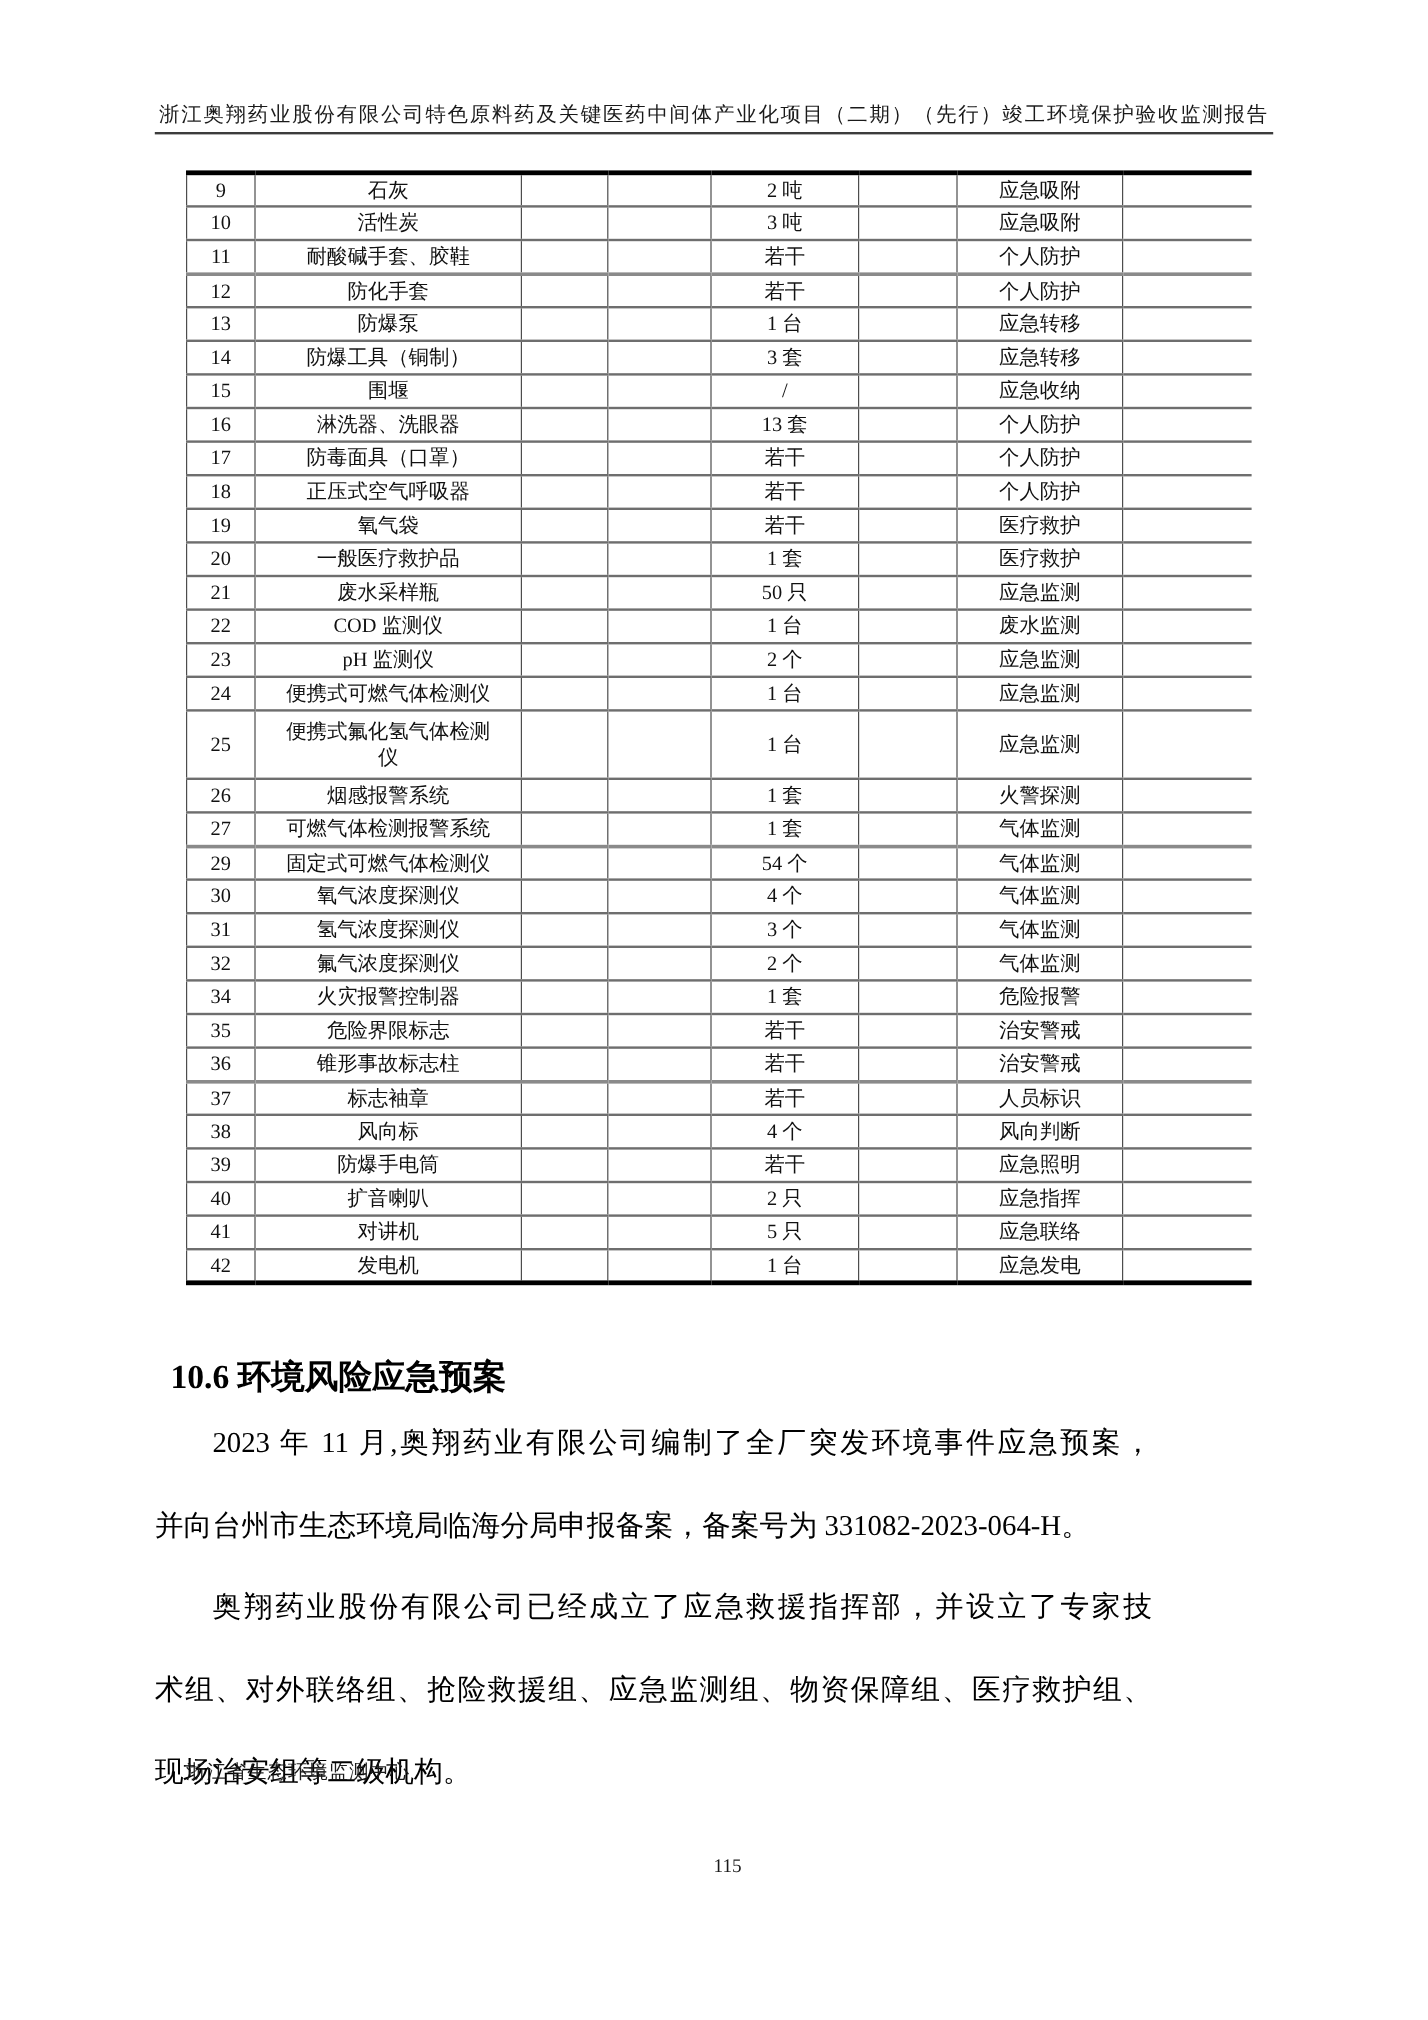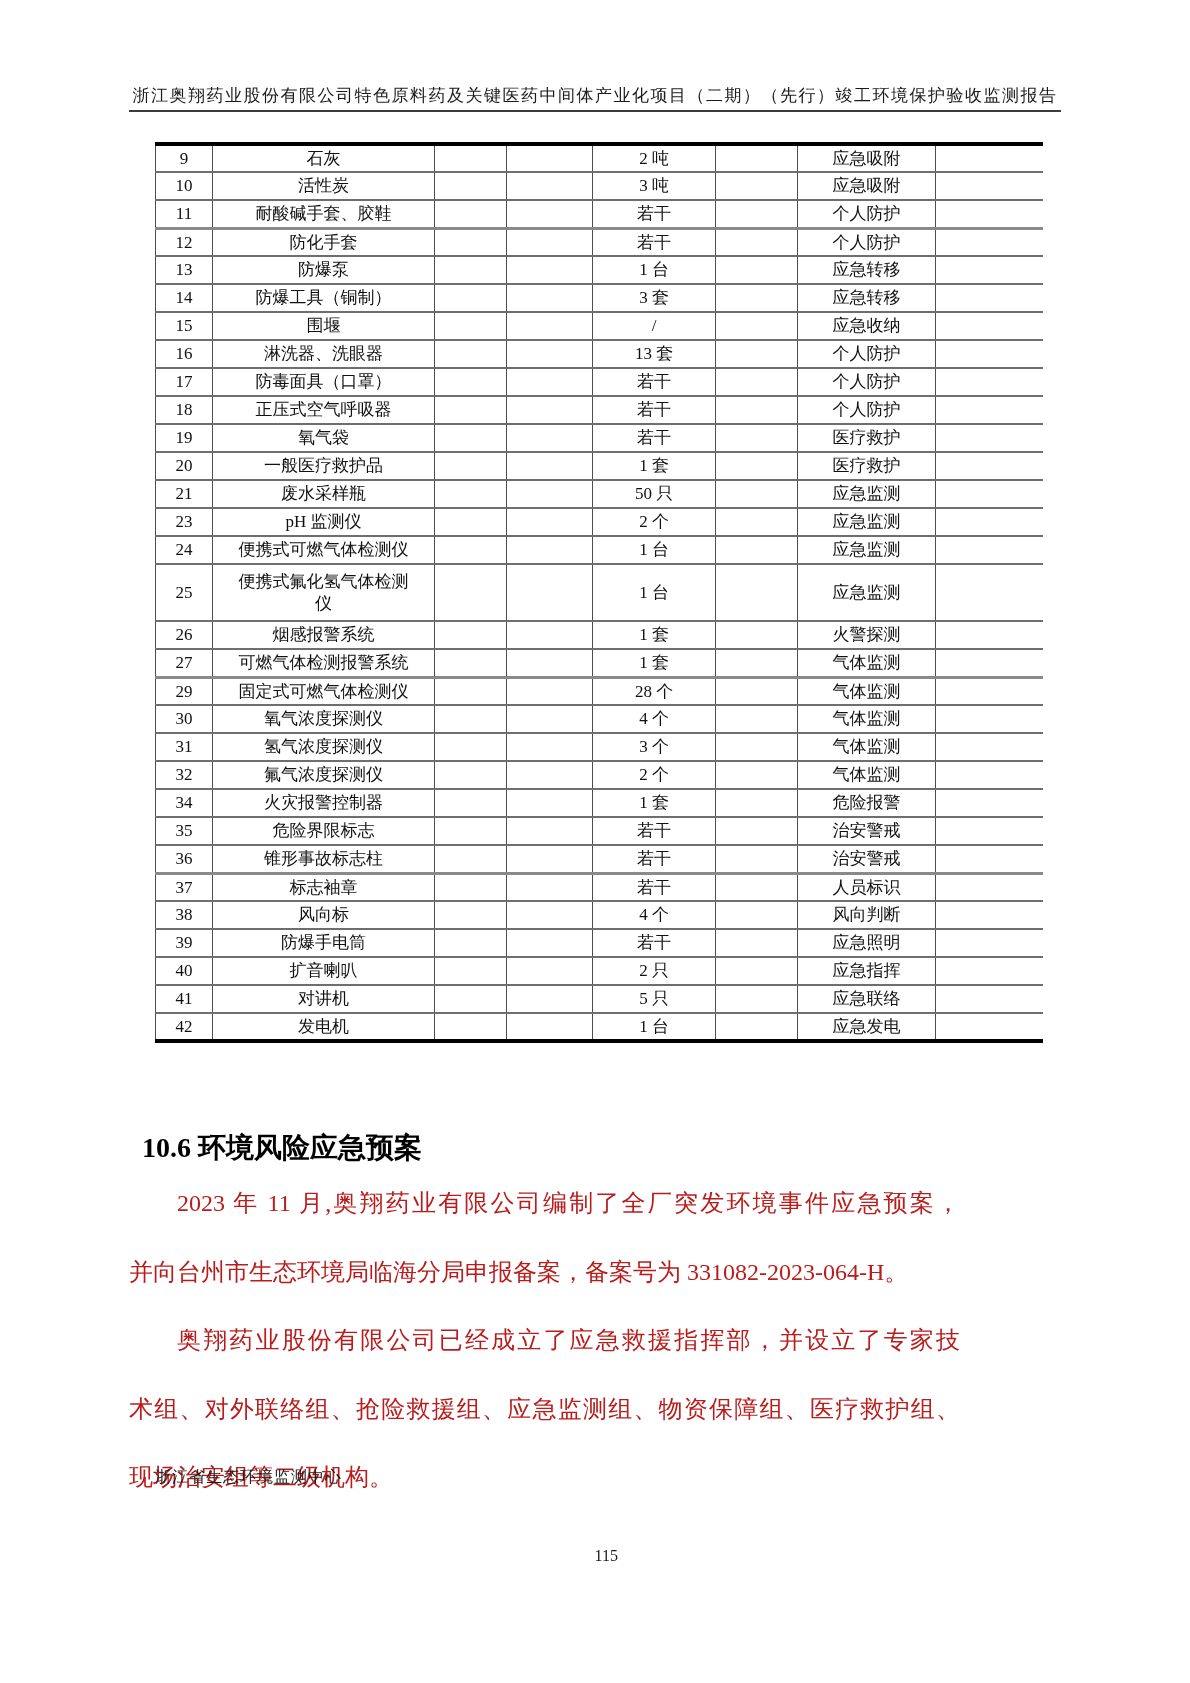--- a/index.html
+++ b/index.html
@@ -81,21 +81,21 @@
     white-space: nowrap;
   }
 
   
   .body-paragraphs {
     position: absolute;
     left: 129px;
     top: 1169px;
     width: 831px;
     font-size: 24px;
-    color: #b91c1c;
+    color: #000000;
   }
   .body-line {
     height: 68.5px;
     line-height: 68.5px;
     white-space: nowrap;
     text-align: left;
   }
   .body-line.fill {
     white-space: normal;
     text-align: justify;
@@ -267,20 +267,30 @@
           <td>21</td>
           <td>废水采样瓶</td>
           <td></td>
           <td></td>
           <td>50 只</td>
           <td></td>
           <td>应急监测</td>
           <td></td>
         </tr>
         <tr>
+          <td>22</td>
+          <td>COD 监测仪</td>
+          <td></td>
+          <td></td>
+          <td>1 台</td>
+          <td></td>
+          <td>废水监测</td>
+          <td></td>
+        </tr>
+        <tr>
           <td>23</td>
           <td>pH 监测仪</td>
           <td></td>
           <td></td>
           <td>2 个</td>
           <td></td>
           <td>应急监测</td>
           <td></td>
         </tr>
         <tr>
@@ -321,21 +331,21 @@
           <td>1 套</td>
           <td></td>
           <td>气体监测</td>
           <td></td>
         </tr>
         <tr>
           <td>29</td>
           <td>固定式可燃气体检测仪</td>
           <td></td>
           <td></td>
-          <td>28 个</td>
+          <td>54 个</td>
           <td></td>
           <td>气体监测</td>
           <td></td>
         </tr>
         <tr>
           <td>30</td>
           <td>氧气浓度探测仪</td>
           <td></td>
           <td></td>
           <td>4 个</td>

